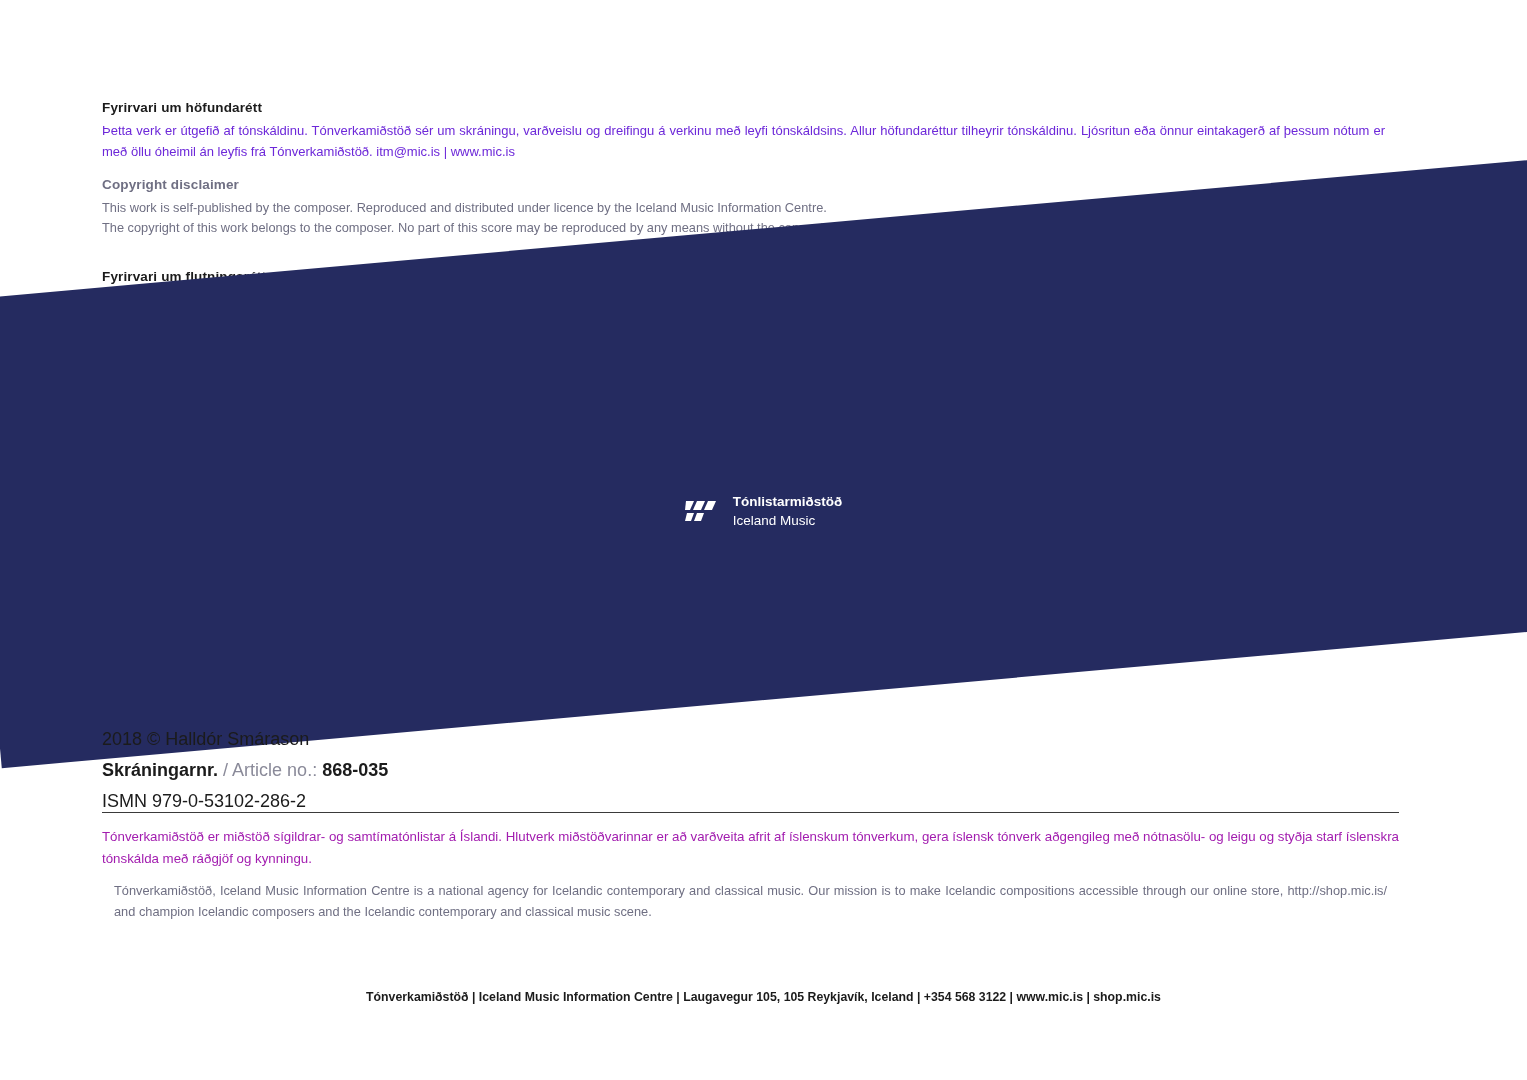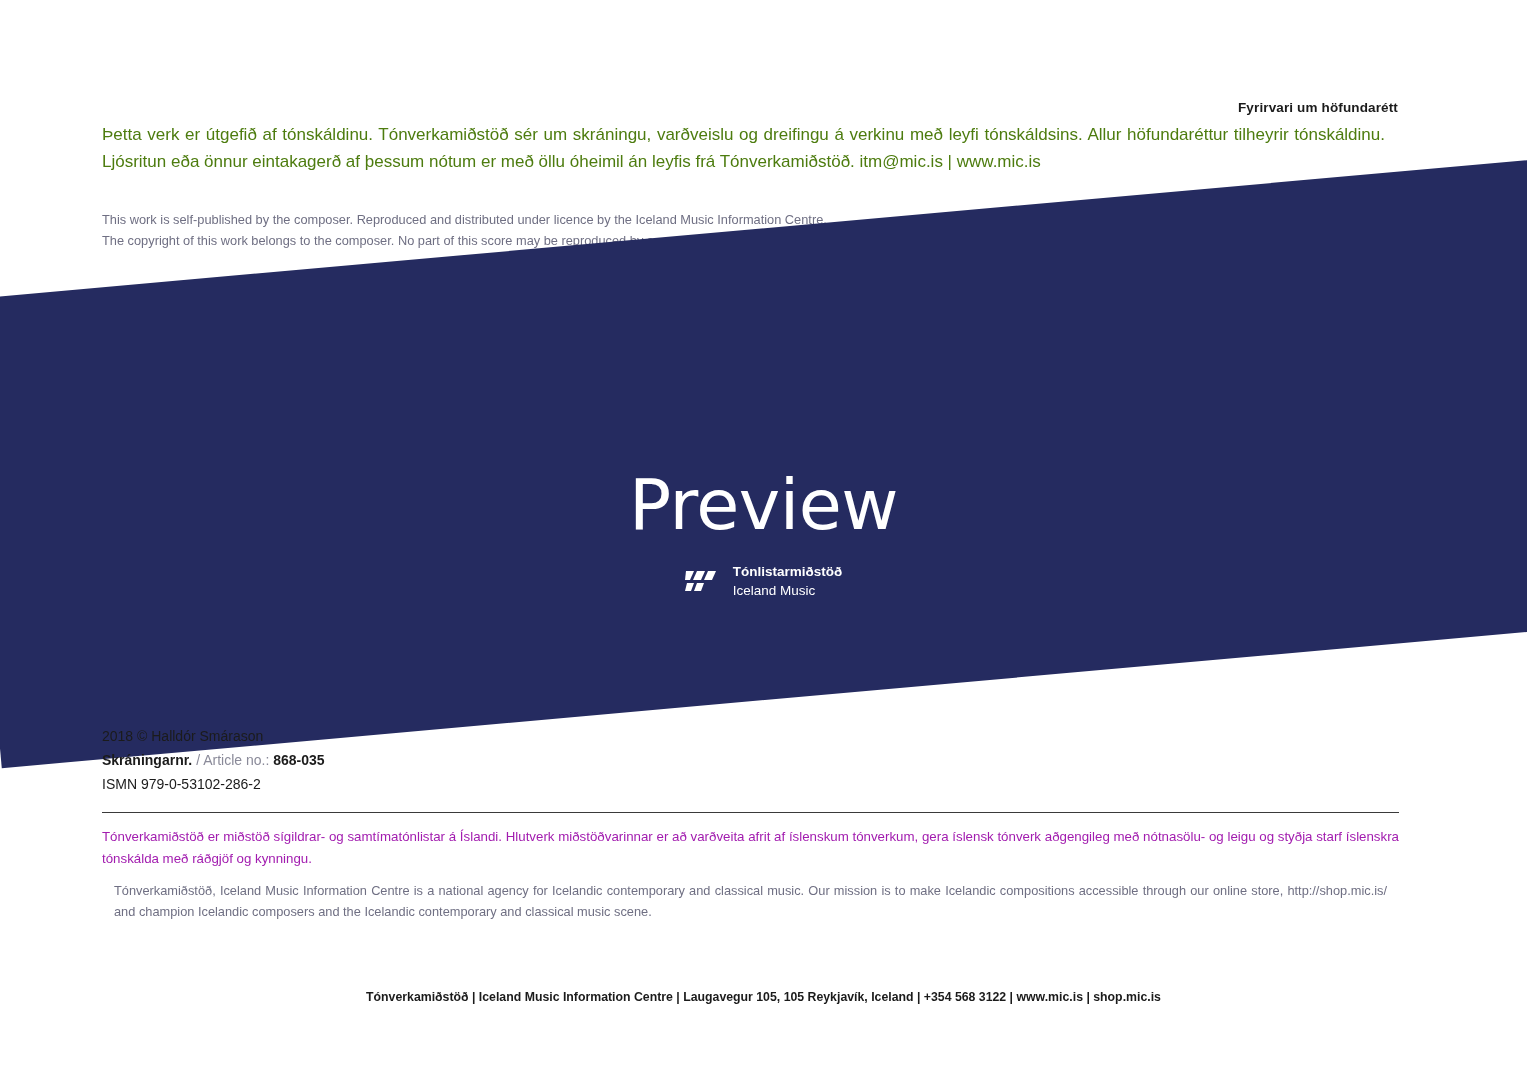--- a/index.html
+++ b/index.html
@@ -29,29 +29,28 @@
     top: 100px;
     width: 1296px;
   }
 
   .sec-title {
     font-size: 13.5px;
     font-weight: bold;
     color: #1b1b1b;
     margin: 0 0 6px 0;
     letter-spacing: .01em;
-    text-align: right;
   }
   .sec-title.en {
     color: #6f6f83;
   }
   .body-is {
-    font-size: 17px;
+    font-size: 13px;
     line-height: 1.60;
-    color: #4d7c0f;
+    color: #6d28d9;
     text-align: justify;
     margin: 0 13px 4px 0;
   }
   .body-en {
     font-size: 12.8px;
     line-height: 1.62;
     color: #6f6f83;
     text-align: justify;
     margin: 0;
   }
@@ -119,21 +118,21 @@
     color: #1b1b1b;
     z-index: 1;
     letter-spacing: .2px;
   }
 
   
   .imprint {
     position: absolute;
     left: 102px;
     top: 724px;
-    font-size: 14px;
+    font-size: 18px;
     line-height: 1.72;
     color: #1b1b1b;
     z-index: 4;
   }
   .imprint .muted { color: #8a8a99; }
   .imprint b { font-weight: bold; }
 
   .rule {
     position: absolute;
     left: 102px;
@@ -202,21 +201,20 @@
       <p class="body-en">Attention is drawn to the fact that payment for purchase or hire of music does not include payment to the composer for a public performance of the music. Please inform STEF, or their equivalent Performing Rights organisation abroad, of public performances of this work.   info@stef.is  |  www.stef.is</p>
     </div>
 
   </div>
 
   <div class="shop-url">shop.mic.is</div>
 
   <div class="banner"></div>
 
   <div class="preview-wrap">
-    <div class="preview-word">Preview</div>
     <div class="logo-row">
       <span class="logo-mark">
         <svg width="38" height="26" viewBox="0 0 38 26" xmlns="http://www.w3.org/2000/svg">
           <g fill="#ffffff">
             <polygon points="1,3 9,3 5,12 0,12"></polygon>
             <polygon points="12,3 20,3 16,12 8,12"></polygon>
             <polygon points="23,3 31,3 27,12 19,12"></polygon>
             <polygon points="2,15 9,15 6,23 0,23"></polygon>
             <polygon points="12,15 19,15 16,23 9,23"></polygon>
           </g>

